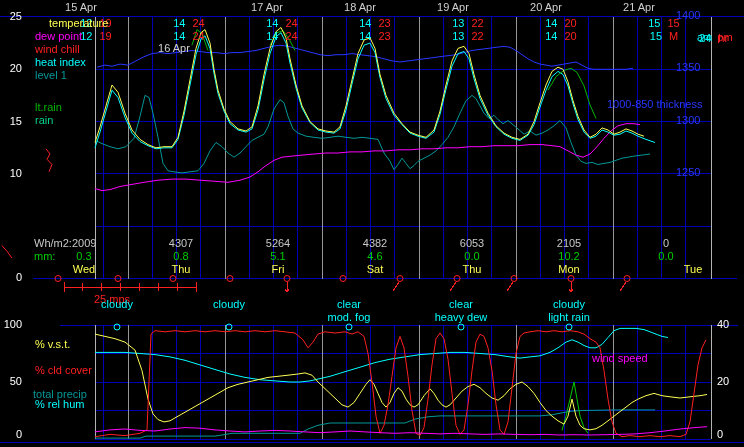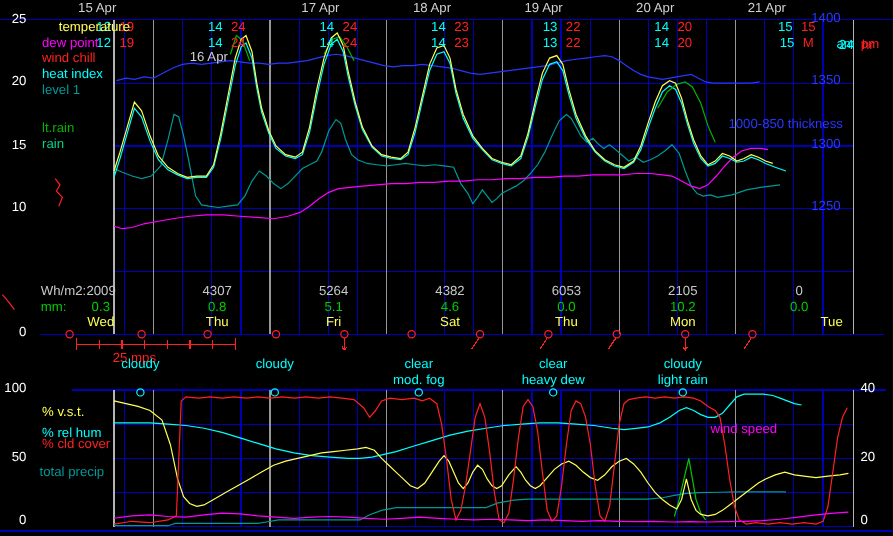--- a/index.html
+++ b/index.html
@@ -208,21 +208,21 @@
       <div class="lbl ctr" style="left: 117px; top: 299px; color: rgb(0, 255, 255);">cloudy</div>
       <div class="lbl ctr" style="left: 229px; top: 299px; color: rgb(0, 255, 255);">cloudy</div>
       <div class="lbl ctr" style="left: 349px; top: 299px; color: rgb(0, 255, 255);">clear</div>
       <div class="lbl ctr" style="left: 349px; top: 312px; color: rgb(0, 255, 255);">mod. fog</div>
       <div class="lbl ctr" style="left: 461px; top: 299px; color: rgb(0, 255, 255);">clear</div>
       <div class="lbl ctr" style="left: 461px; top: 312px; color: rgb(0, 255, 255);">heavy dew</div>
       <div class="lbl ctr" style="left: 569px; top: 299px; color: rgb(0, 255, 255);">cloudy</div>
       <div class="lbl ctr" style="left: 569px; top: 312px; color: rgb(0, 255, 255);">light rain</div>
       <div class="lbl" style="left: 35px; top: 339px; color: rgb(255, 255, 84);">% v.s.t.</div>
       <div class="lbl" style="left: 35px; top: 365px; color: rgb(255, 32, 32);">% cld cover</div>
-      <div class="lbl" style="left: 35px; top: 356px; color: rgb(0, 255, 255);">% rel hum</div>
+      <div class="lbl" style="left: 35px; top: 399px; color: rgb(0, 255, 255);">% rel hum</div>
       <div class="lbl" style="left: 33px; top: 389px; color: rgb(0, 152, 152);">total precip</div>
       <div class="lbl ra" style="left: 0px; top: 11px; color: rgb(255, 255, 255);">25</div>
       <div class="lbl ra" style="left: 0px; top: 63px; color: rgb(255, 255, 255);">20</div>
       <div class="lbl ra" style="left: 0px; top: 116px; color: rgb(255, 255, 255);">15</div>
       <div class="lbl ra" style="left: 0px; top: 168px; color: rgb(255, 255, 255);">10</div>
       <div class="lbl ra" style="left: 0px; top: 272px; color: rgb(255, 255, 255);">0</div>
       <div class="lbl" style="left: 676px; top: 10px; color: rgb(40, 55, 255);">1400</div>
       <div class="lbl" style="left: 676px; top: 62px; color: rgb(40, 55, 255);">1350</div>
       <div class="lbl" style="left: 676px; top: 115px; color: rgb(40, 55, 255);">1300</div>
       <div class="lbl" style="left: 676px; top: 167px; color: rgb(40, 55, 255);">1250</div>

